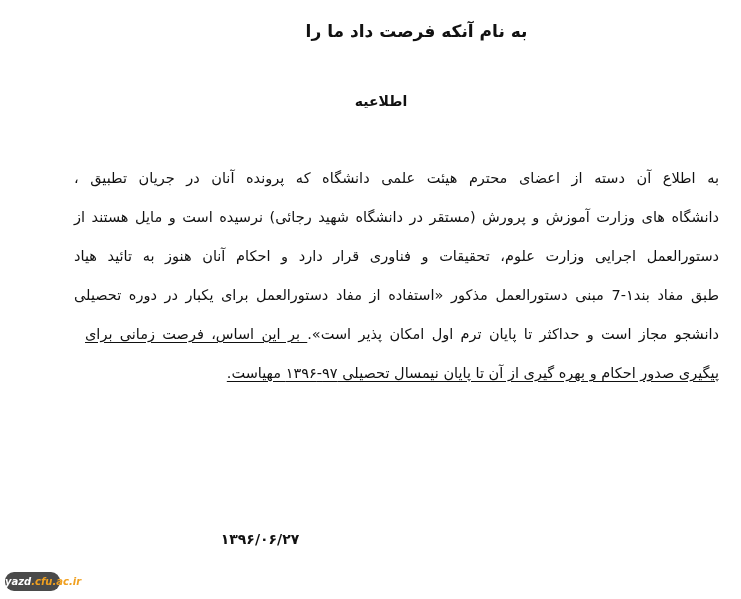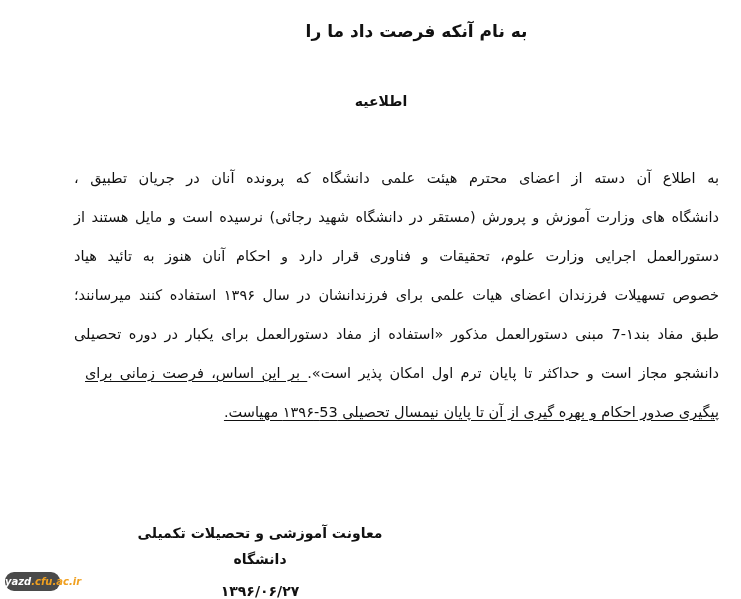--- a/index.html
+++ b/index.html
@@ -112,26 +112,24 @@
 <div class="page">
 
   <div class="header-title">به نام آنکه فرصت داد ما را</div>
 
   <div class="notice-title">اطلاعیه</div>
 
   <div class="body-lines">
     <div class="line">به اطلاع آن دسته از اعضای محترم هیئت علمی دانشگاه که پرونده آنان در جریان تطبیق ،</div>
     <div class="line">دانشگاه های وزارت آموزش و پرورش (مستقر در دانشگاه شهید رجائی) نرسیده است و مایل هستند از</div>
     <div class="line">دستورالعمل اجرایی وزارت علوم، تحقیقات و فناوری قرار دارد و احکام آنان هنوز به تائید هیاد</div>
-    <div class="line">خصوص تسهیلات فرزندان اعضای هیات علمی برای فرزندانشان در سال ۱۳۹۶ استفاده کنند میرسانند؛</div>
     <div class="line">طبق مفاد بند۱-7 مبنی دستورالعمل مذکور «استفاده از مفاد دستورالعمل برای یکبار در دوره تحصیلی</div>
     <div class="line"><span>دانشجو مجاز است و حداکثر تا پایان ترم اول امکان پذیر است».</span><span class="u"> بر این اساس، فرصت زمانی برای</span></div>
-    <div class="line last"><span class="u">پیگیری صدور احکام و بهره گیری از آن تا پایان نیمسال تحصیلی 53-۱۳۹۶ مهیاست.</span></div>
+    <div class="line last"><span class="u">پیگیری صدور احکام و بهره گیری از آن تا پایان نیمسال تحصیلی ۹۷-۱۳۹۶ مهیاست.</span></div>
   </div>
 
   <div class="signature">
-    <div class="sig-office">معاونت آموزشی و تحصیلات تکمیلی دانشگاه</div>
     <div class="sig-date">۱۳۹۶/۰۶/۲۷</div>
   </div>
 
 </div>
 
 <div class="watermark"><span class="wm-a">yazd</span><span class="wm-b">.cfu.ac.ir</span></div>
 
 </body></html>

